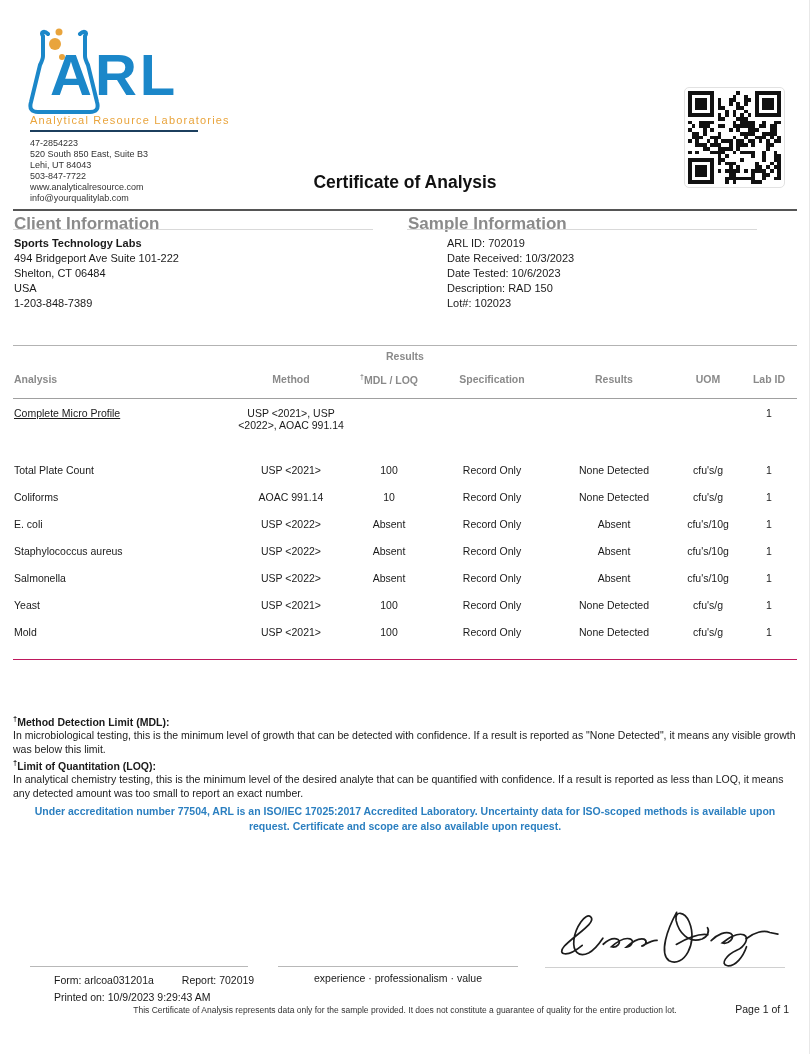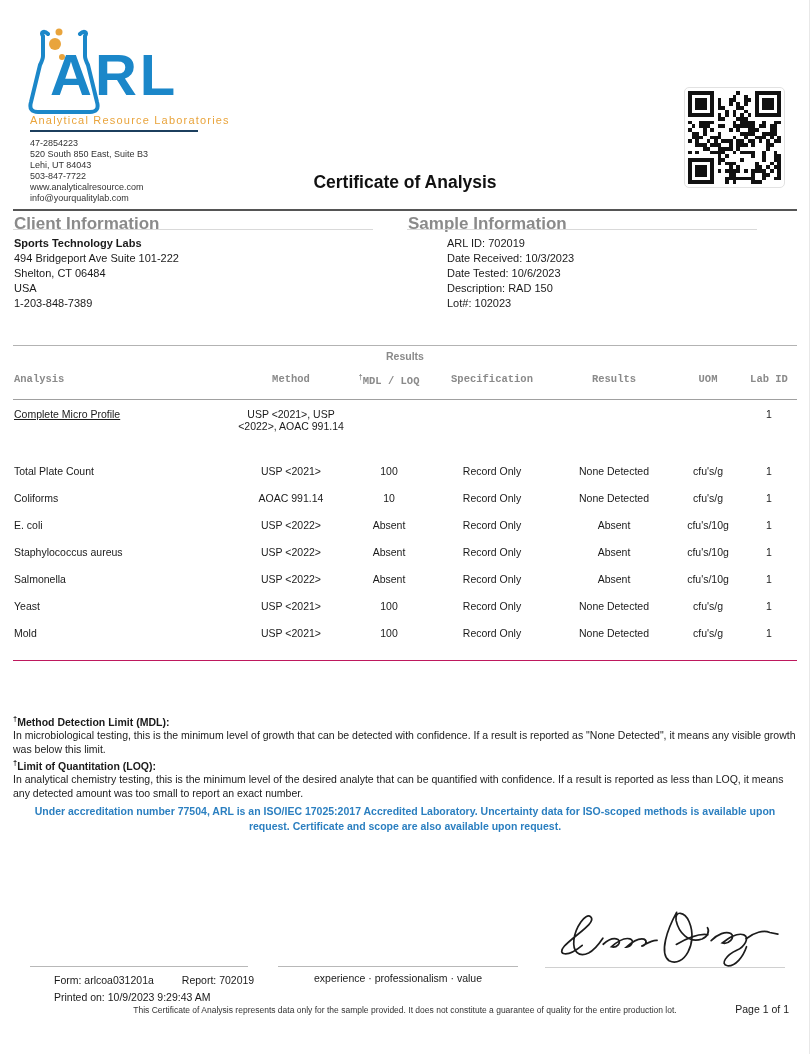--- a/index.html
+++ b/index.html
@@ -36,21 +36,21 @@
   .client-block { position:absolute; left:14px; top:236px; font-size:11px; line-height:15px; color:#1a1a1a; }
   .client-name { font-weight:bold; }
   .sample-block { position:absolute; left:408px; top:236px; font-size:11px; line-height:15px; color:#1a1a1a;margin-left:39px; }
 
   
   .results-table { position:absolute; left:13px; top:345px; width:784px; }
   .results-band { border-top:1px solid #b3b3b3; padding-top:4px; text-align:center;
                   font-size:10.5px; font-weight:bold; color:#8a8a8a; }
   .t-grid { display:grid; grid-template-columns:222px 112px 84px 122px 122px 66px 56px; }
   .t-head { margin-top:11px; border-bottom:1px solid #a0a0a0; padding-bottom:12px;
-            font-size:10.5px; font-weight:bold; color:#8a8a8a;font-family:Liberation Mono, monospace; }
+            font-size:10.5px; font-weight:bold; color:#8a8a8a; }
   .t-head .cell, .t-row .cell { text-align:center; }
   .t-head .c0, .t-row .c0 { text-align:left; padding-left:1px; }
   .t-head sup { font-size:7px; vertical-align:super; }
   .t-rows { border-bottom:1px solid #be185d; padding-bottom:14px; }
   .t-row { min-height:27px; padding-top:8px; font-size:10.5px; color:#1a1a1a; align-items:start; }
   .t-row.first { min-height:57px; }
   .t-row.first .c0 { text-decoration:underline; }
 
   
   .footnotes { position:absolute; left:13px; top:712px; width:786px; font-size:10.5px;

